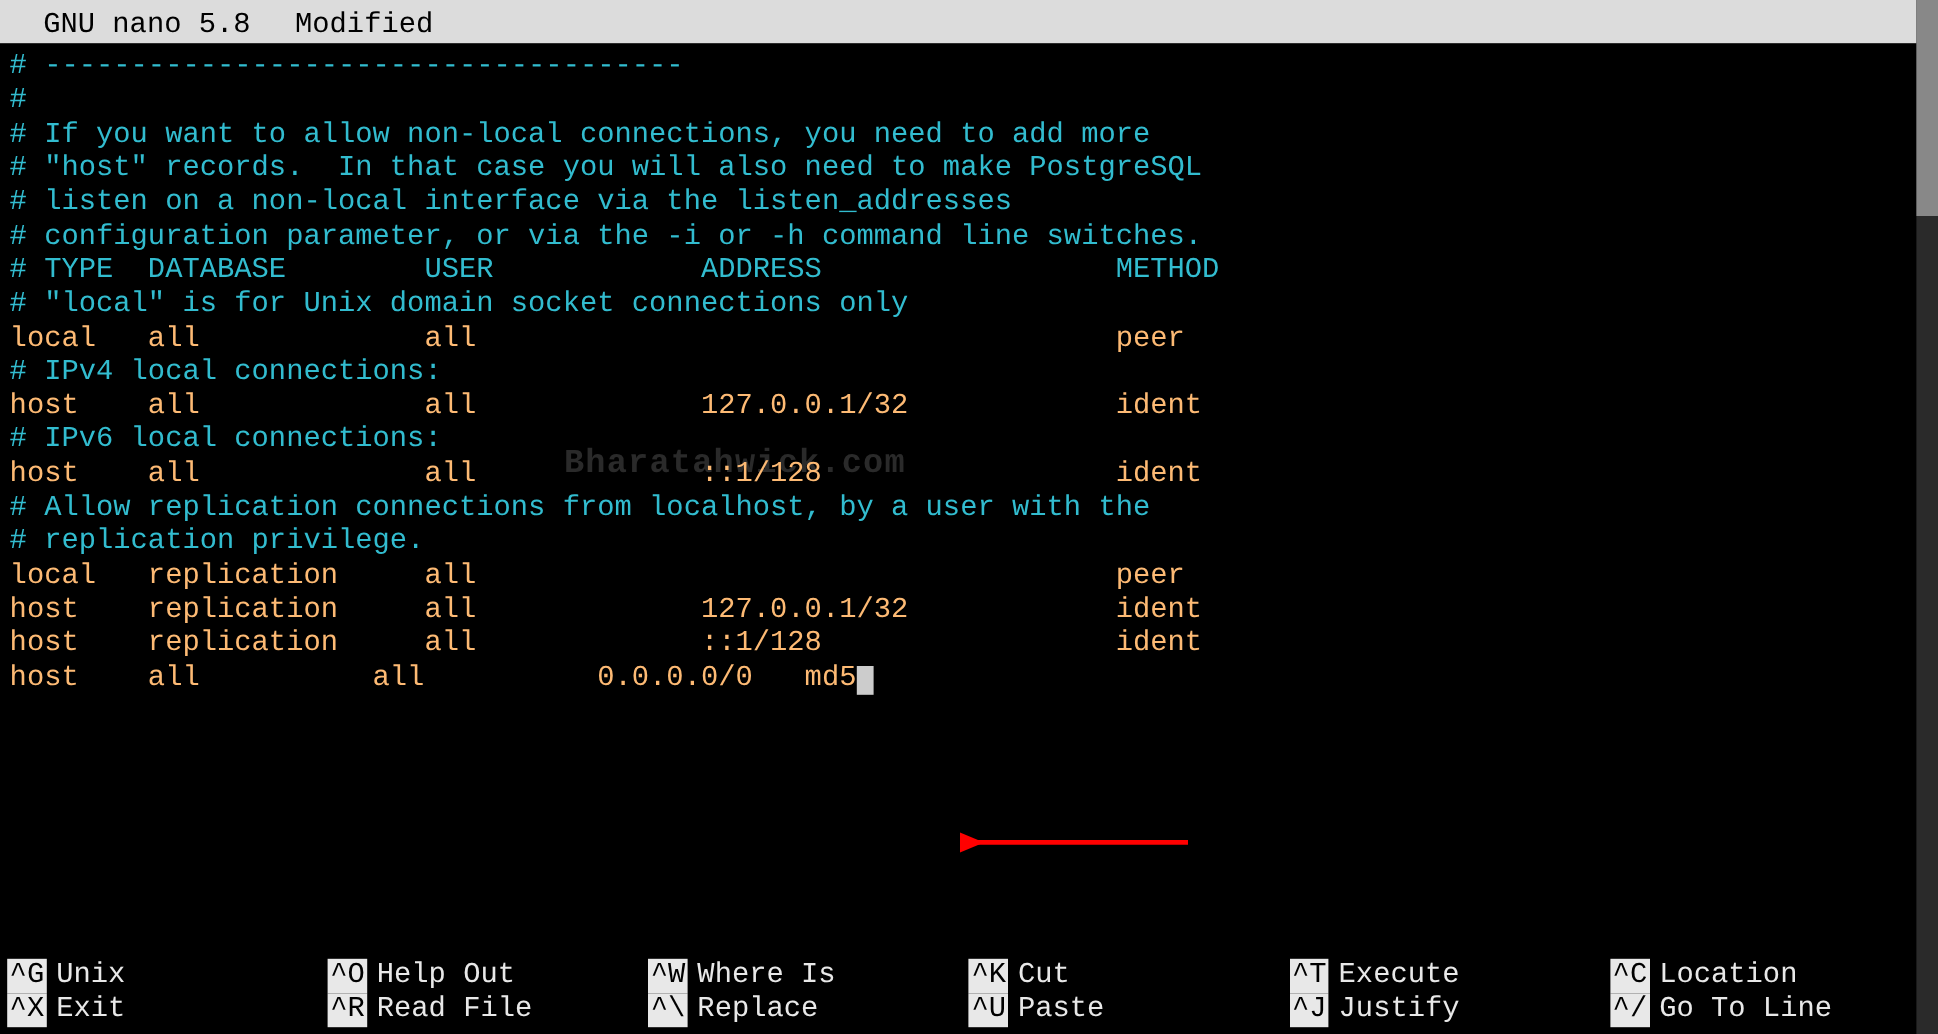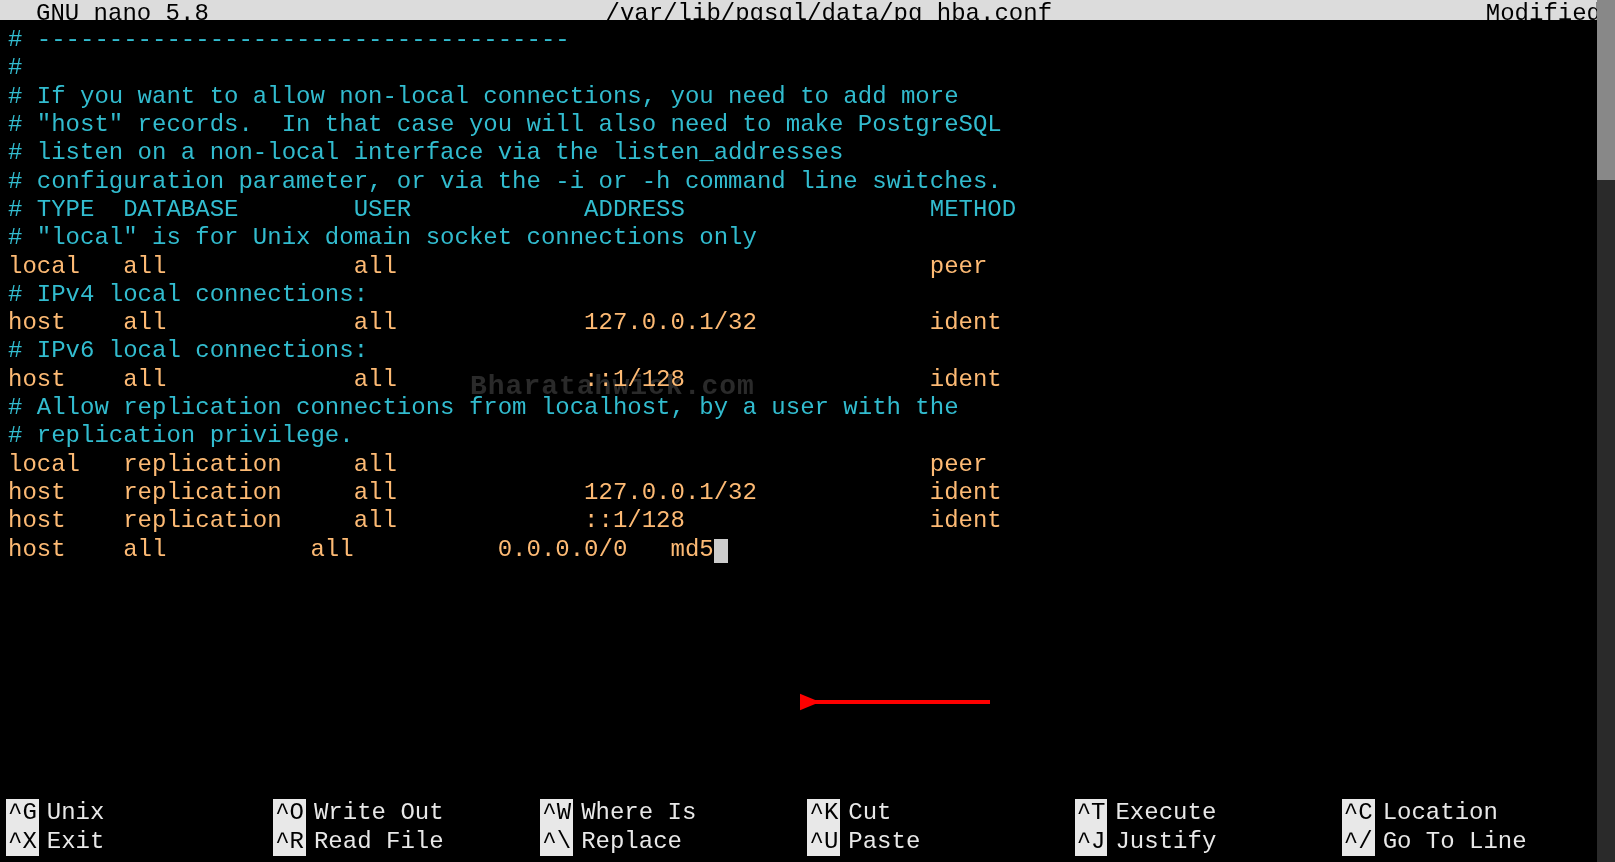--- a/index.html
+++ b/index.html
@@ -12,22 +12,22 @@
     width: 1615px;
     height: 862px;
     overflow: hidden;
     position: relative;
   }
   .titlebar {
     background: #dcdcdc;
     color: #000;
     display: flex;
     padding: 0 6px;
-    height: 20px;
-    align-items: flex-start;
+    height: 36px;
+    align-items: flex-end;
   }
   .titlebar .left { flex: 0 0 auto; padding-left: 30px; }
   .titlebar .center { flex: 1; text-align: center; }
   .titlebar .right { flex: 0 0 auto; padding-right: 8px; margin-left: 37px; }
   .editor {
     padding: 6px 0 0 8px;
     white-space: pre;
   }
   .comment { color: #32bccf; }
   .plain { color: #fdba74; }
@@ -93,21 +93,20 @@
     height: 180px;
     background: #888;
   }
   .content-wrap { position: relative; z-index: 2; }
 </style>
 </head>
 <body>
 
 <div class="titlebar">
   <div class="left">  GNU nano 5.8</div>
-  <div class="center">/var/lib/pgsql/data/pg_hba.conf</div>
   <div class="right">Modified</div>
 </div>
 
 <div class="watermark">Bharatahwick.com</div>
 
 <div class="content-wrap">
   <div class="editor" id="editor"><div class="comment"># -------------------------------------</div><div class="comment">#</div><div class="comment"># If you want to allow non-local connections, you need to add more</div><div class="comment"># "host" records.  In that case you will also need to make PostgreSQL</div><div class="comment"># listen on a non-local interface via the listen_addresses</div><div class="comment"># configuration parameter, or via the -i or -h command line switches.</div><div class="plain"></div><div class="plain"></div><div class="plain"></div><div class="comment"># TYPE  DATABASE        USER            ADDRESS                 METHOD</div><div class="plain"></div><div class="comment"># "local" is for Unix domain socket connections only</div><div class="plain">local   all             all                                     peer</div><div class="comment"># IPv4 local connections:</div><div class="plain">host    all             all             127.0.0.1/32            ident</div><div class="comment"># IPv6 local connections:</div><div class="plain">host    all             all             ::1/128                 ident</div><div class="comment"># Allow replication connections from localhost, by a user with the</div><div class="comment"># replication privilege.</div><div class="plain">local   replication     all                                     peer</div><div class="plain">host    replication     all             127.0.0.1/32            ident</div><div class="plain">host    replication     all             ::1/128                 ident</div><div class="plain">host    all          all          0.0.0.0/0   md5<span class="cursor"></span></div></div>
 </div>
 
 <svg class="arrow" width="200" height="30">
@@ -119,21 +118,21 @@
   <line x1="190" y1="15" x2="12" y2="15" stroke="#ff0000" stroke-width="4" marker-end="url(#ah)"></line>
 </svg>
 
 <div class="shortcuts" id="shortcuts">
     <div class="shortcut">
       <span class="key">^G</span>
       <span>Unix</span>
     </div>
     <div class="shortcut">
       <span class="key">^O</span>
-      <span>Write Out</span>
+      <span>Help Out</span>
     </div>
     <div class="shortcut">
       <span class="key">^W</span>
       <span>Where Is</span>
     </div>
     <div class="shortcut">
       <span class="key">^K</span>
       <span>Cut</span>
     </div>
     <div class="shortcut">

